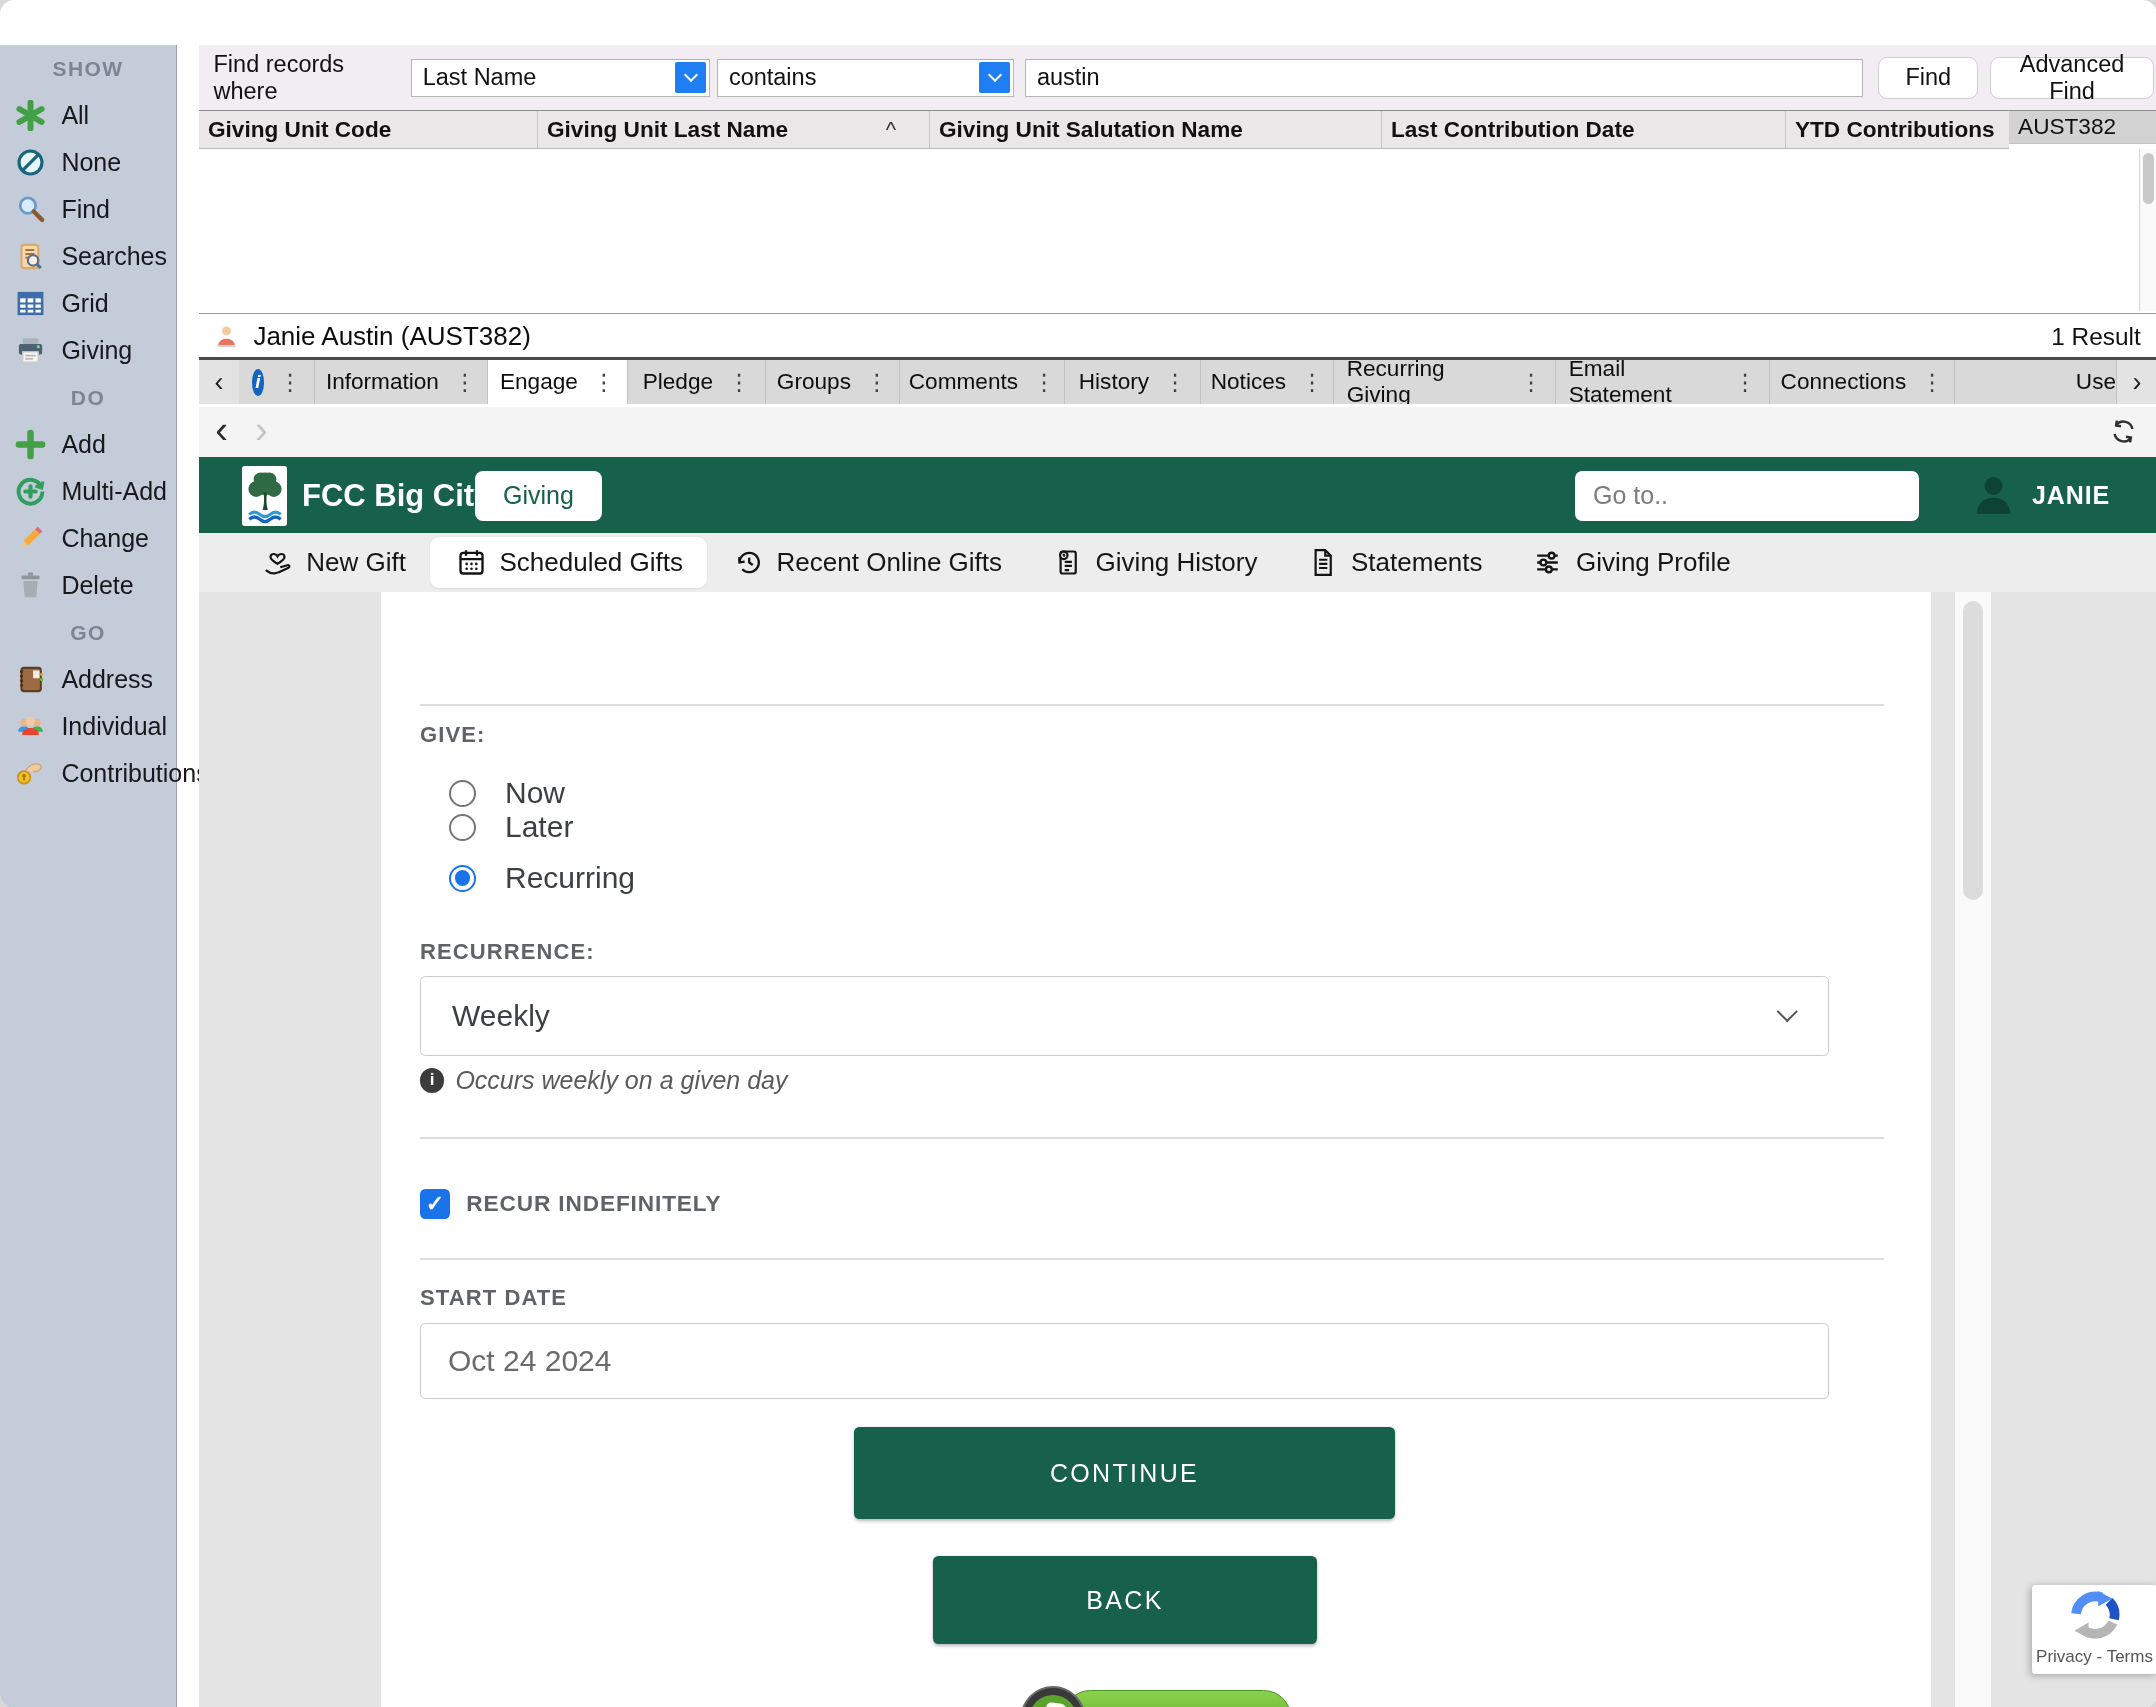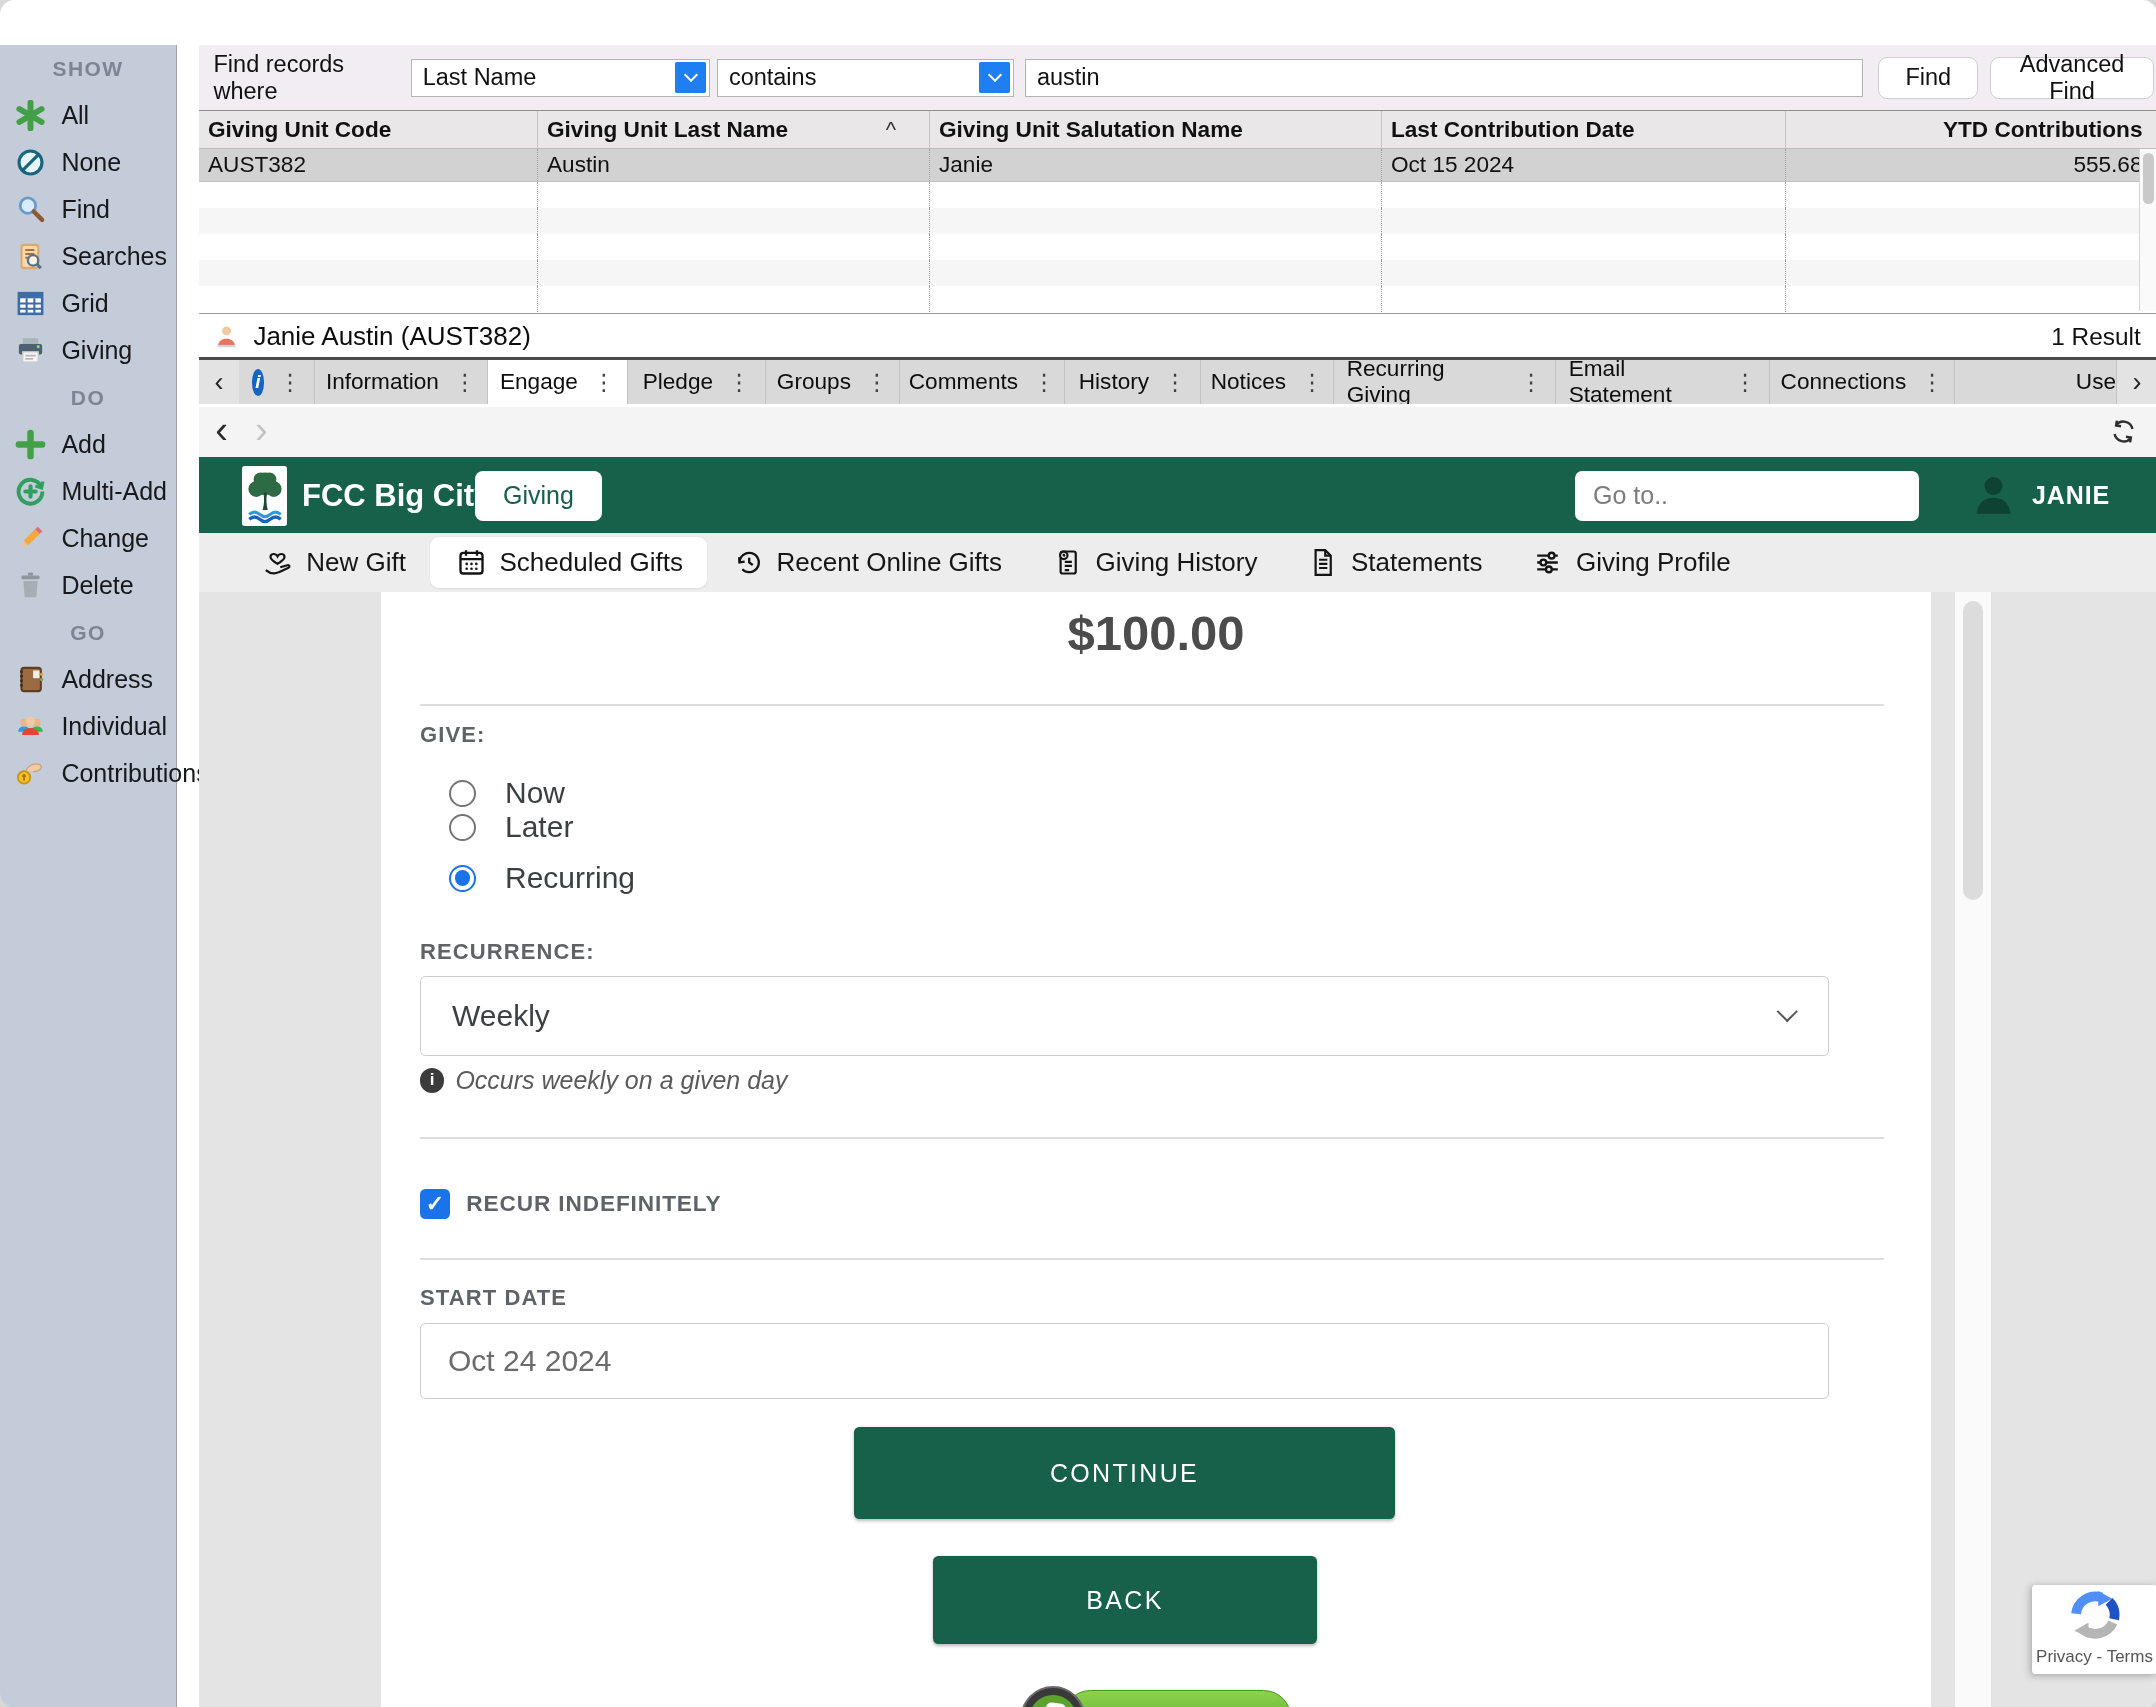--- a/index.html
+++ b/index.html
@@ -29,21 +29,21 @@
   .fm-select .chev{position:absolute;right:2.7px;top:2.7px;bottom:2.7px;width:31px;background:#1f7ff2;
                    display:flex;align-items:center;justify-content:center;border-radius:1.8px;}
   .fm-select .arr{width:10px;height:10px;border-right:2.7px solid #fff;border-bottom:2.7px solid #fff;
                   transform:rotate(45deg);margin-top:-4.5px;}
   .fm-input{height:38px;border:0.9px solid #b5b5b5;font-size:23.5px;padding:0 11px;background:#fff;
             font-family:"Liberation Sans",sans-serif;color:#111;}
   .fm-btn{height:42px;border:0.9px solid #d2cdd2;background:#fff;border-radius:9px;font-size:23.5px;color:#111;
           display:flex;align-items:center;justify-content:center;}
   
   .gtable{position:absolute;left:0;top:65px;right:0;height:204px;background:#fff;border-top:0.9px solid #8e8e8e;
-          border-bottom:1.8px solid #9a9a9a;display:flex;flex-direction:column;}
+          border-bottom:1.8px solid #9a9a9a;display:flex;flex-direction:row;}
   .trow{display:flex;align-items:stretch;}
   .thead{height:38px;background:#e9e7e8;border-bottom:0.9px solid #bcbcbc;font-weight:bold;font-size:22.6px;color:#111;}
   .tsel{height:33px;background:#d2d2d2;font-size:22.6px;color:#111;border-bottom:0.9px solid #c2c2c2;}
   .tempty{height:26px;background:#fff;}
   .tempty.alt{background:#f6f6f6;}
   .tc{display:flex;align-items:center;padding-left:9px;overflow:hidden;white-space:nowrap;}
   .thead .tc{border-right:0.9px solid #c6c6c6;}
   .tsel .tc,.tempty .tc{border-right:0.9px dotted #9d9d9d;}
   .c0{width:339px;}.c1{width:392px;}.c2{width:452px;}.c3{width:404px;}
   .c4{flex:1;justify-content:flex-end;padding-right:14.5px;border-right:none !important;}
@@ -560,21 +560,20 @@
               <circle cx="9" cy="12" r="2.1" fill="#ededed"></circle>
               <circle cx="13" cy="17" r="2.1" fill="#ededed"></circle>
             </svg>
           </span>
         <span>Giving Profile</span>
       </div>
     </div>
 
     <div class="wvcontent">
       <div class="card">
-        <div class="amount">$100.00</div>
         <div class="hr" style="top:112px;"></div>
 
         <div class="flabel" style="top:130px;">GIVE:</div>
 
         <div class="radio-row" style="top:184px;">
           <span class="radio"></span>
           <span class="radio-label">Now</span>
         </div>
         <div class="radio-row" style="top:218px;">
           <span class="radio"></span>

